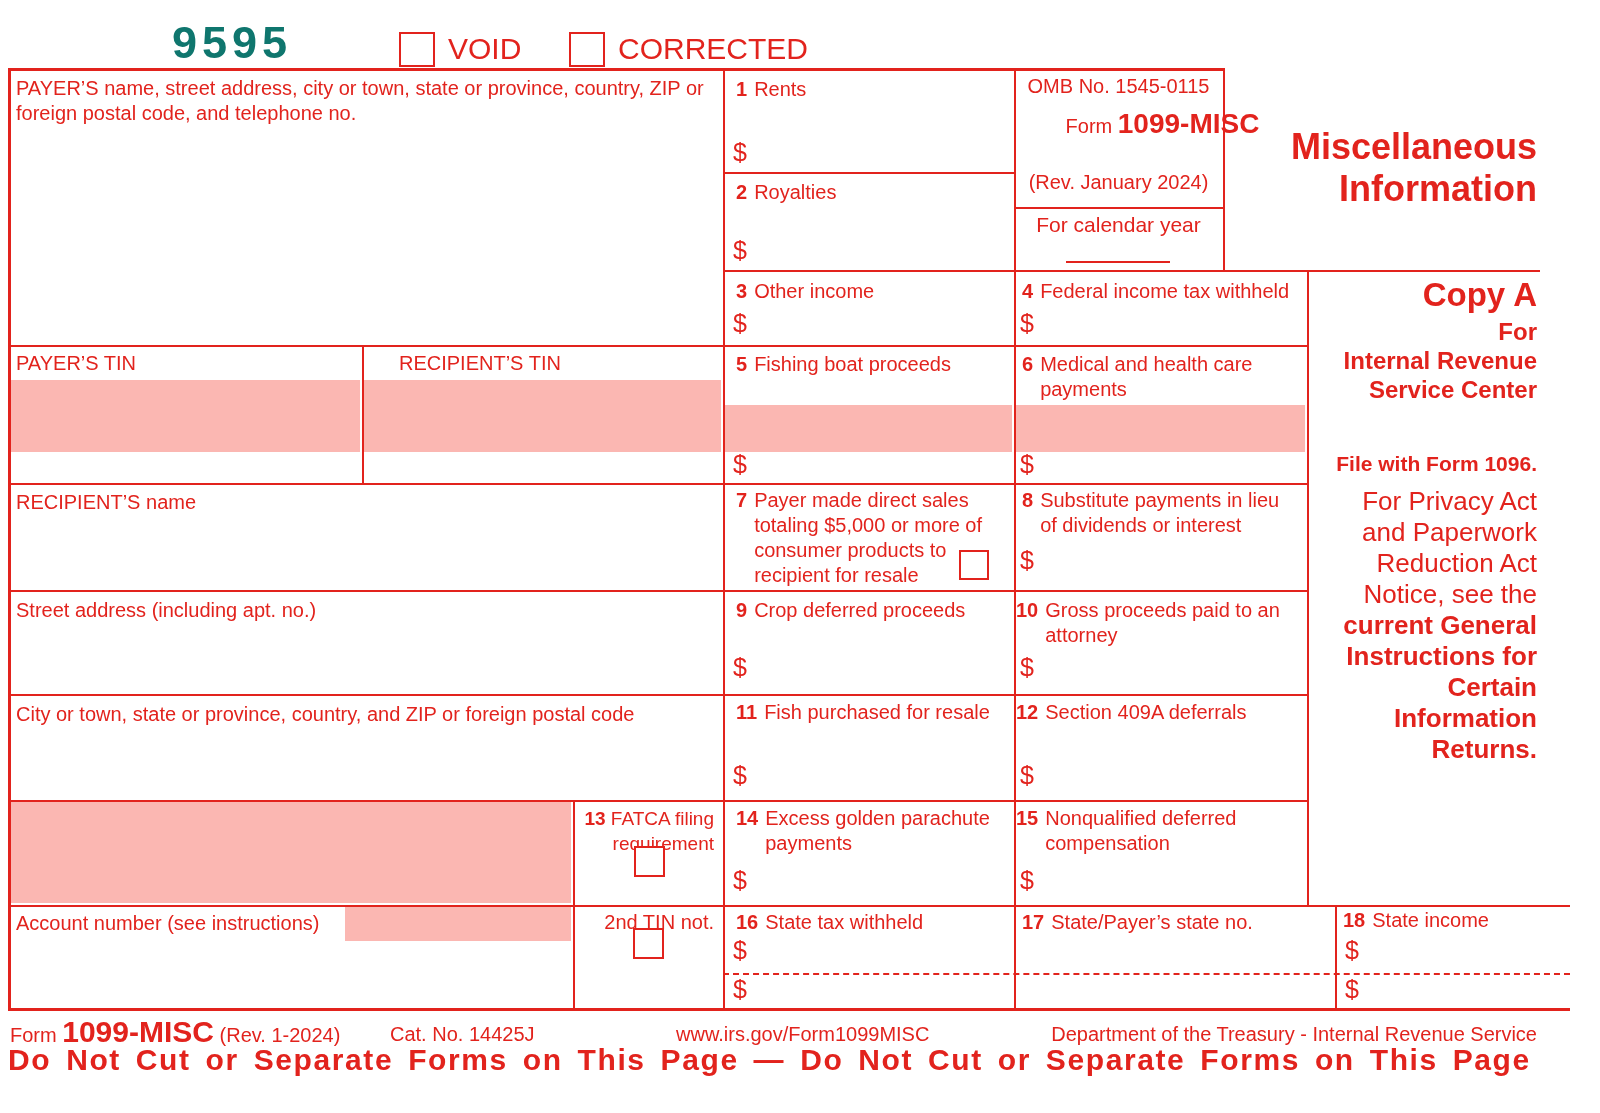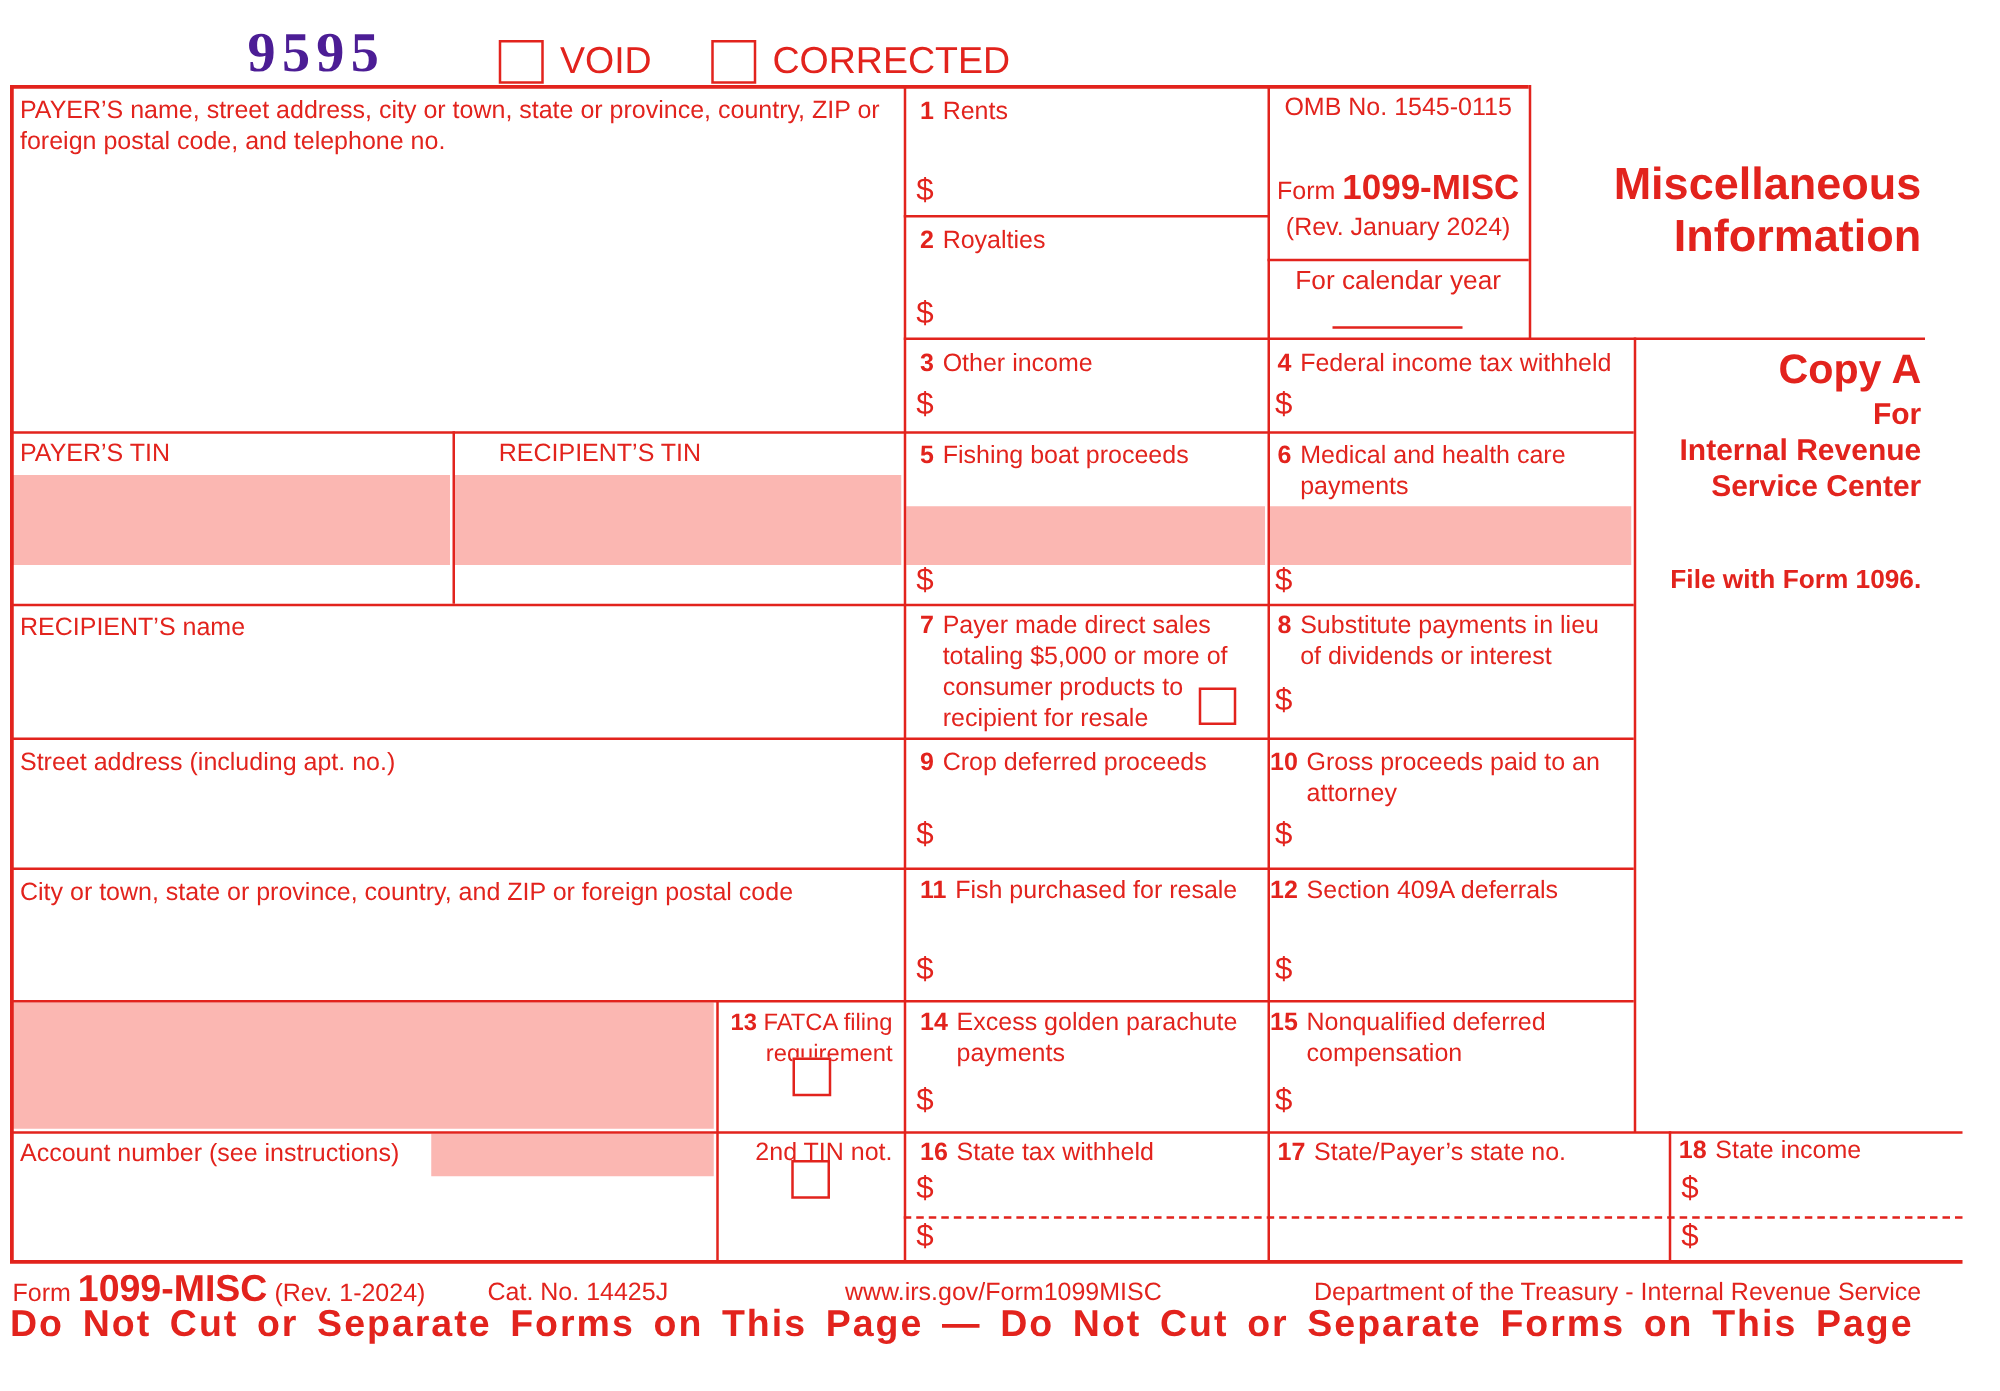--- a/index.html
+++ b/index.html
@@ -17,22 +17,22 @@
   .hl3{height:3px;} .vl3{width:3px;}
   .dash{position:absolute;border-top:2px dashed var(--red,#e2231d);height:0;}
   
   .pink{position:absolute;background:var(--pink,#fbb6b1);}
   
   .lbl{position:absolute;font-size:20px;line-height:25px;color:var(--red,#e2231d);}
   .bx{position:absolute;display:flex;gap:7px;font-size:20px;line-height:25px;}
   .bnum{font-weight:bold;white-space:nowrap;}
   .dollar{position:absolute;font-size:25px;line-height:25px;color:var(--red,#e2231d);}
   .cbox{position:absolute;border:2px solid var(--red,#e2231d);background:#fff;}
-  .code9595{position:absolute;left:198px;top:20px;font-family:Liberation Serif, serif;
-    font-size:45px;font-weight:600;letter-spacing:5px;color:#4c1d95;line-height:45px;}
+  .code9595{position:absolute;left:172px;top:20px;font-family:Liberation Sans, sans-serif;
+    font-size:45px;font-weight:600;letter-spacing:5px;color:#0f766e;line-height:45px;}
   .topchk-label{position:absolute;font-size:30px;line-height:31px;color:var(--red,#e2231d);}
   .omb-line{position:absolute;left:1014px;width:209px;text-align:center;}
   .title-block{position:absolute;left:1270px;top:126px;width:267px;text-align:right;
     font-size:36px;font-weight:bold;line-height:42px;}
   .copy-a{font-size:33px;font-weight:bold;line-height:38px;}
   .copy-sub{font-size:24px;font-weight:bold;line-height:29px;}
   .panel{position:absolute;text-align:right;color:var(--red,#e2231d);}
   .privacy{font-size:26px;line-height:31px;}
   .privacy .b{font-weight:bold;}
   .foot{position:absolute;font-size:20px;line-height:24px;}
@@ -84,37 +84,48 @@
   <div class="lbl" style="left:16px;top:351px;">PAYER’S TIN</div>
   <div class="lbl" style="left:372px;top:351px;margin-left:27px;">RECIPIENT’S TIN</div>
   <div class="lbl" style="left:16px;top:490px;">RECIPIENT’S name</div>
   <div class="lbl" style="left:16px;top:702px;">City or town, state or province, country, and ZIP or foreign postal code</div>
   <div class="lbl" style="left:16px;top:598px;">Street address (including apt. no.)</div>
   <div class="lbl" style="left:16px;top:911px;">Account number (see instructions)</div>
   <div class="lbl" style="left:578px;top:910px;width:136px;text-align:right;">2nd TIN not.</div>
   <div class="cbox" style="left:633px;top:928px;width:27px;height:27px;"></div>
 
   <div class="omb-line lbl" style="top:74px;">OMB No. 1545-0115</div>
-  <div class="omb-line" style="top:134px;font-size:20px;">
+  <div class="omb-line" style="top:108px;font-size:20px;padding-left:44px;">
     <span>Form</span>
     <span style="font-size:28px;font-weight:bold;">1099-MISC</span>
   </div>
   <div class="omb-line lbl" style="top:170px;">(Rev. January 2024)</div>
   <div class="omb-line lbl" style="top:212px;font-size:21px;">For calendar year</div>
   <div class="hl" style="left:1066px;top:261px;width:104px;"></div>
 
   <div class="title-block">Miscellaneous Information</div>
 
   <div class="panel" style="left:1320px;top:276px;width:217px;">
     <div class="copy-a">Copy A</div>
     <div class="copy-sub" style="margin-top:3px;">For</div>
     <div class="copy-sub">Internal Revenue</div>
     <div class="copy-sub">Service Center</div>
   </div>
   <div class="panel" style="left:1315px;top:452px;width:222px;font-size:21px;font-weight:bold;">File with Form 1096.</div>
+  <div class="panel privacy" style="left:1315px;top:486px;width:222px;">
+    <div>For Privacy Act</div>
+    <div>and Paperwork</div>
+    <div>Reduction Act</div>
+    <div>Notice, see the</div>
+    <div class="b">current General</div>
+    <div class="b">Instructions for</div>
+    <div class="b">Certain</div>
+    <div class="b">Information</div>
+    <div class="b">Returns.</div>
+  </div>
 
   <div class="bx" style="left:736px;top:77px;width:260px;">
     <span class="bnum">1</span>
       <span>Rents</span>
   </div>
   <div class="dollar" style="left:733px;top:140px;">$</div>
 
   <div class="bx" style="left:736px;top:180px;width:260px;">
     <span class="bnum">2</span>
       <span>Royalties</span>

